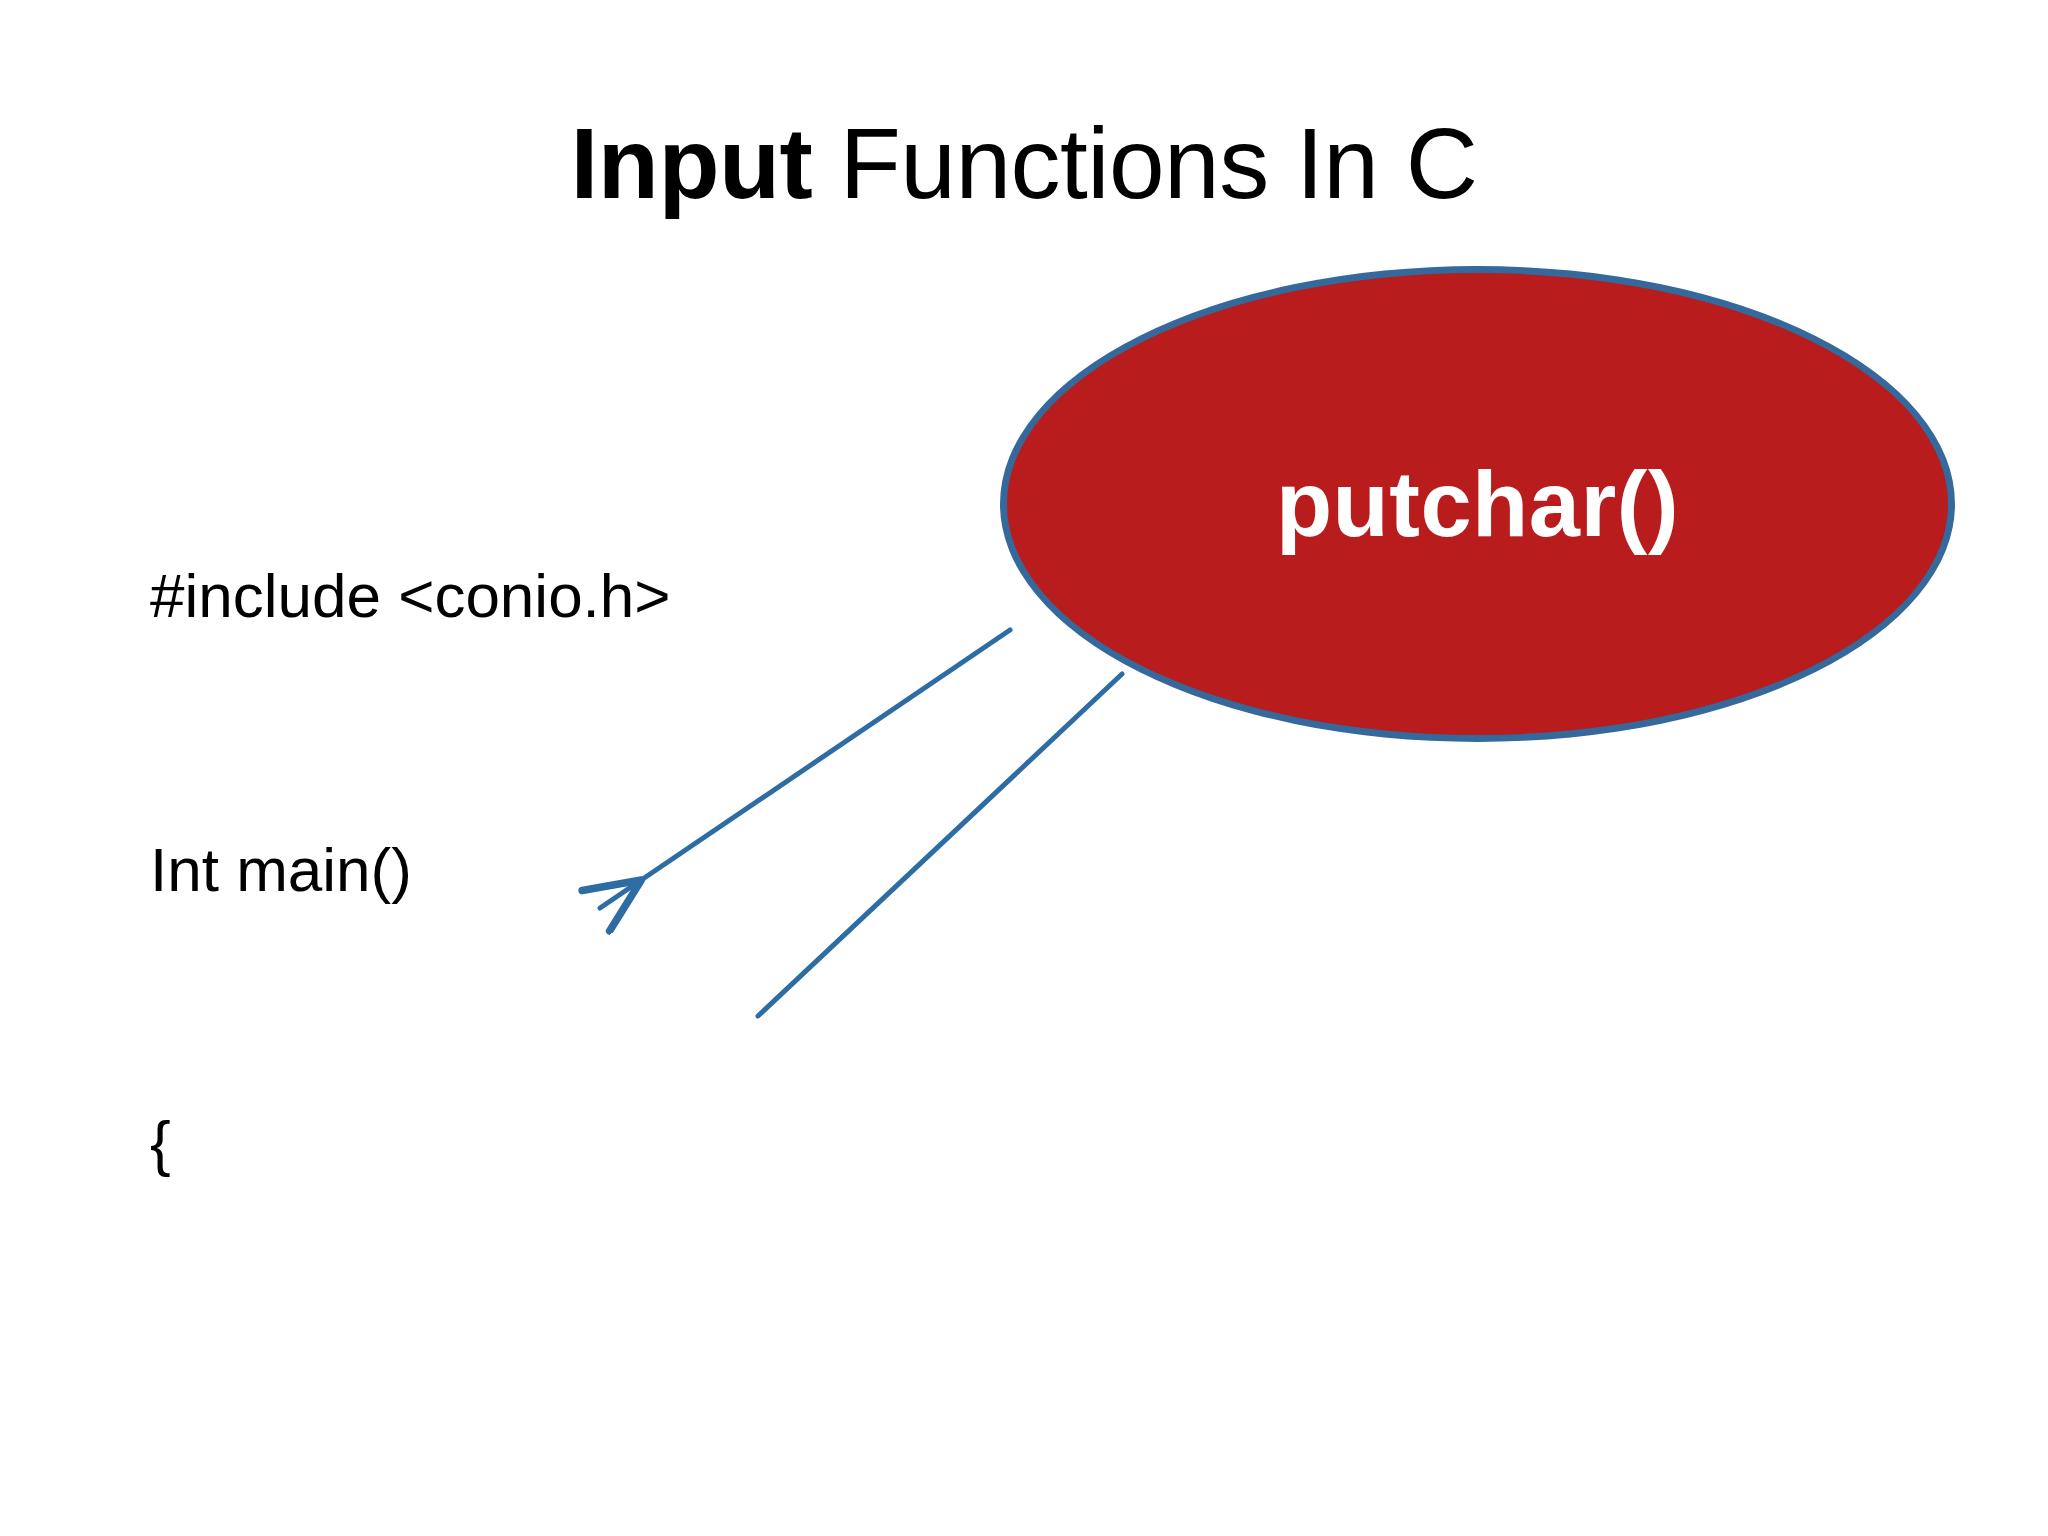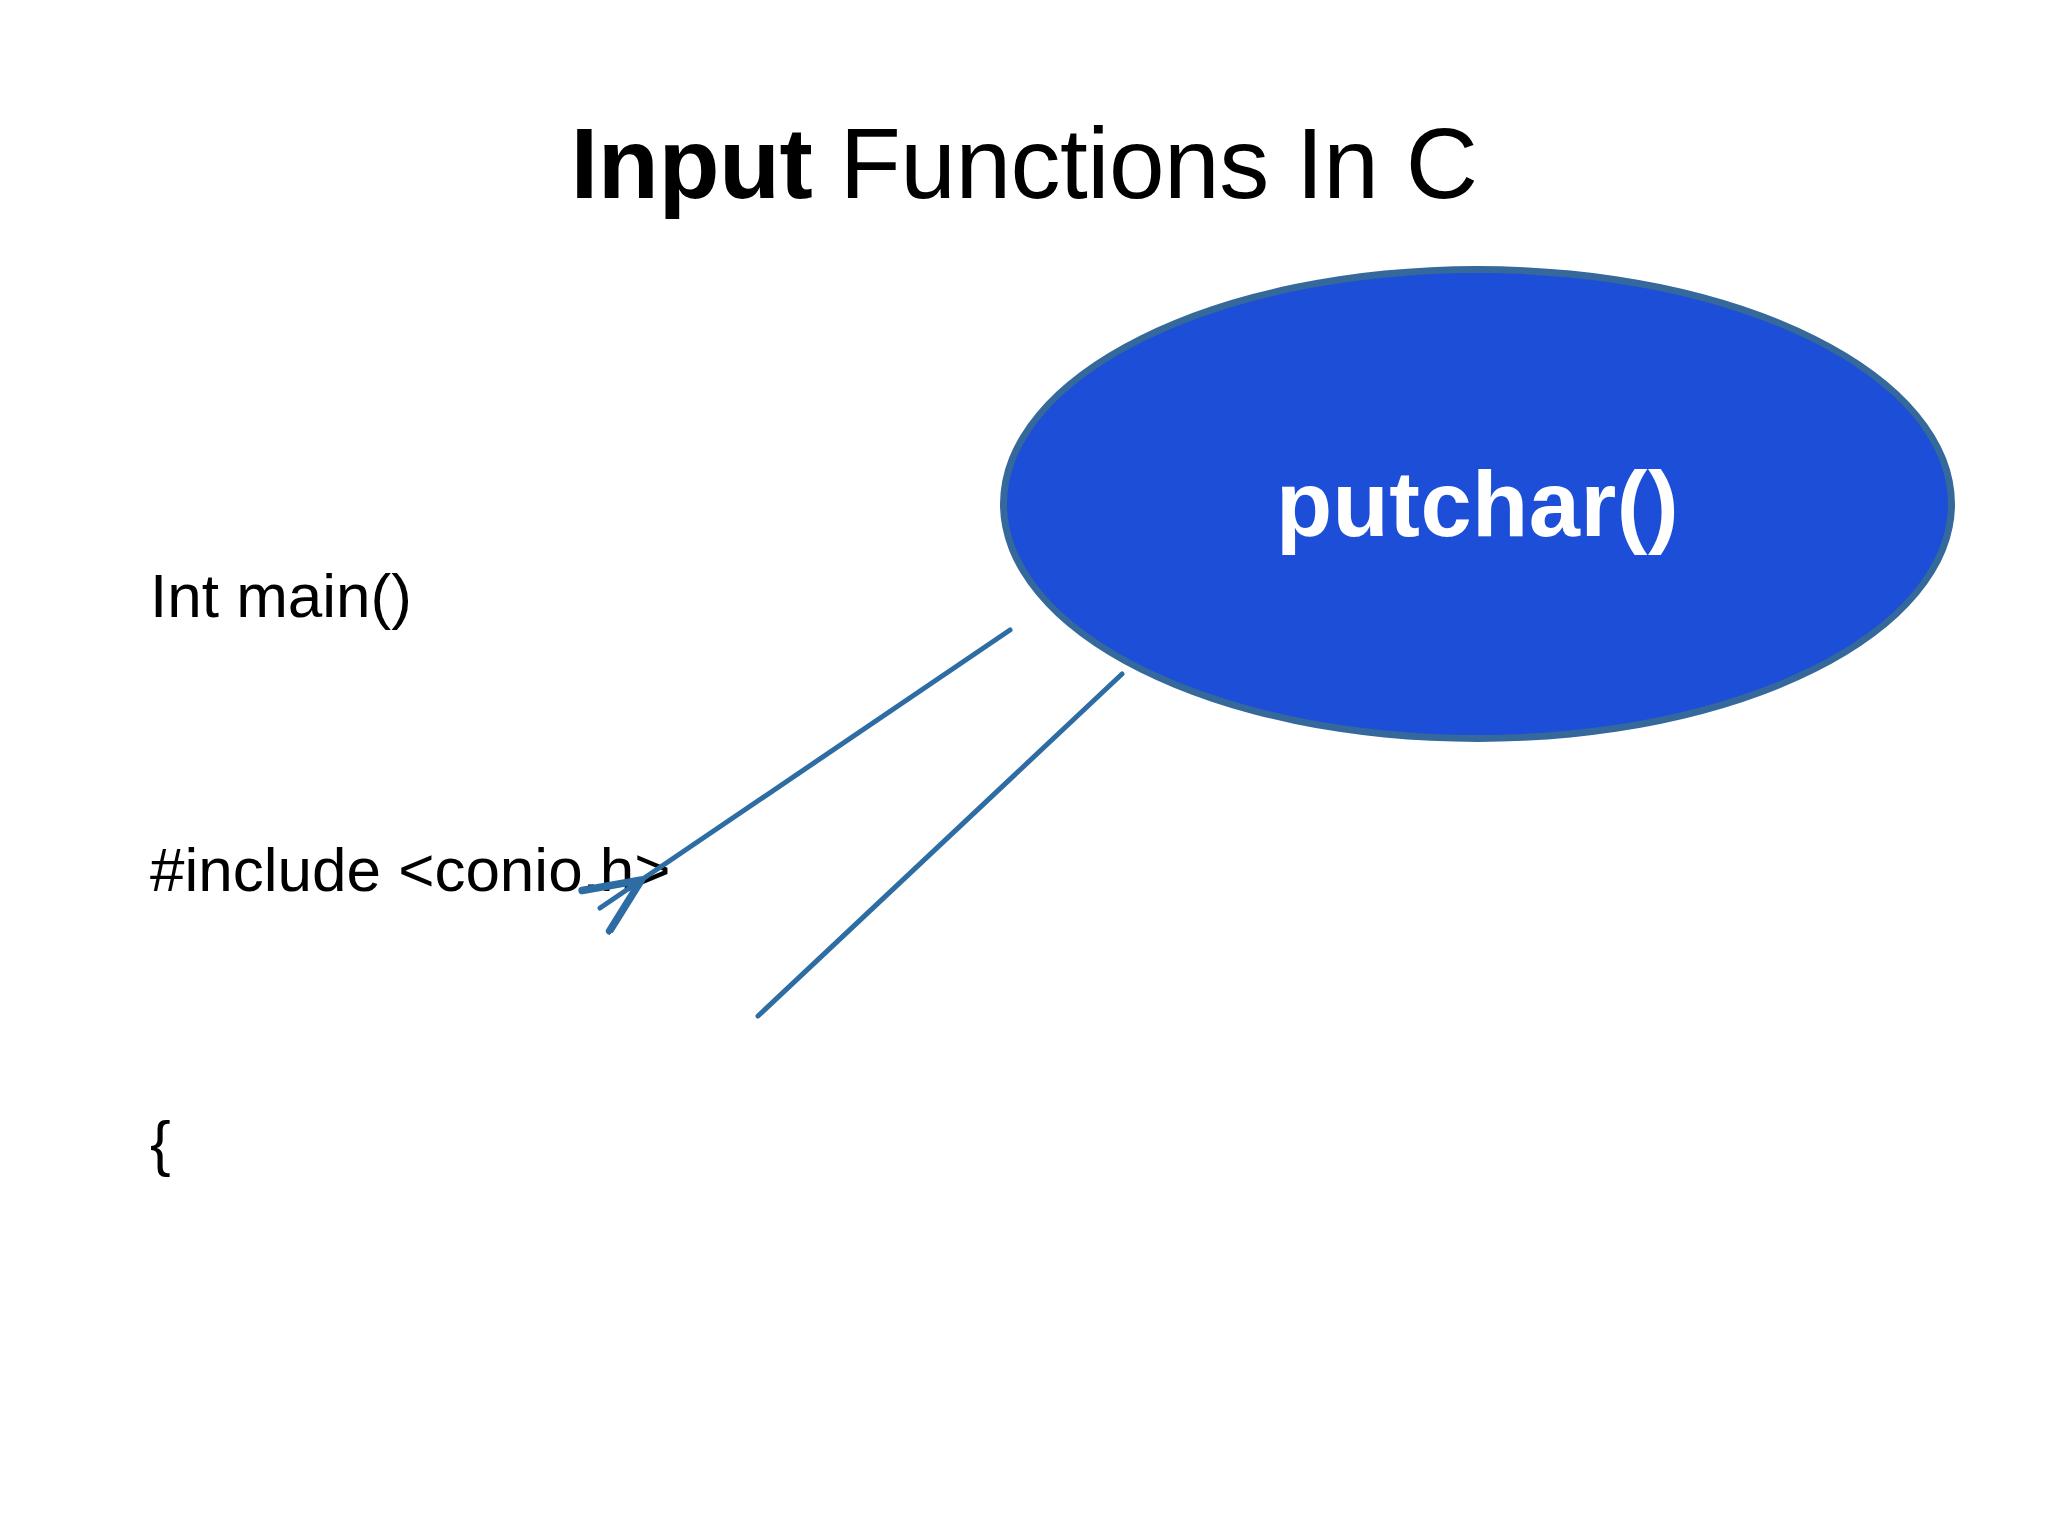--- a/index.html
+++ b/index.html
@@ -58,21 +58,21 @@
   }
 
   
   #ellipse-callout {
     position: absolute;
     left: 1000px;
     top: 266px;
     width: 955px;
     height: 476px;
     border-radius: 50%;
-    background: #1d4ed8;
+    background: #b91c1c;
     border: 7px solid #35689B;
     box-sizing: border-box;
     display: flex;
     align-items: center;
     justify-content: center;
   }
   #ellipse-label {
     font-size: 92px;
     font-weight: 700;
     color: #FFFFFF;
@@ -94,22 +94,22 @@
 </head>
 <body>
 
 <div id="slide">
 
   <div id="slide-title">
     <span class="t-bold">Input</span><span class="t-normal"> Functions In C</span>
   </div>
 
   <div id="code-block">
+    <span class="code-line c-black">#include &lt;conio.h&gt;</span>
     <span class="code-line c-black">Int main()</span>
-    <span class="code-line c-black">#include &lt;conio.h&gt;</span>
     <span class="code-line c-black">{</span>
     
     
     
     
     
   </div>
 
   <svg id="connectors" viewBox="0 0 2048 1536" xmlns="http://www.w3.org/2000/svg">
     <defs>

